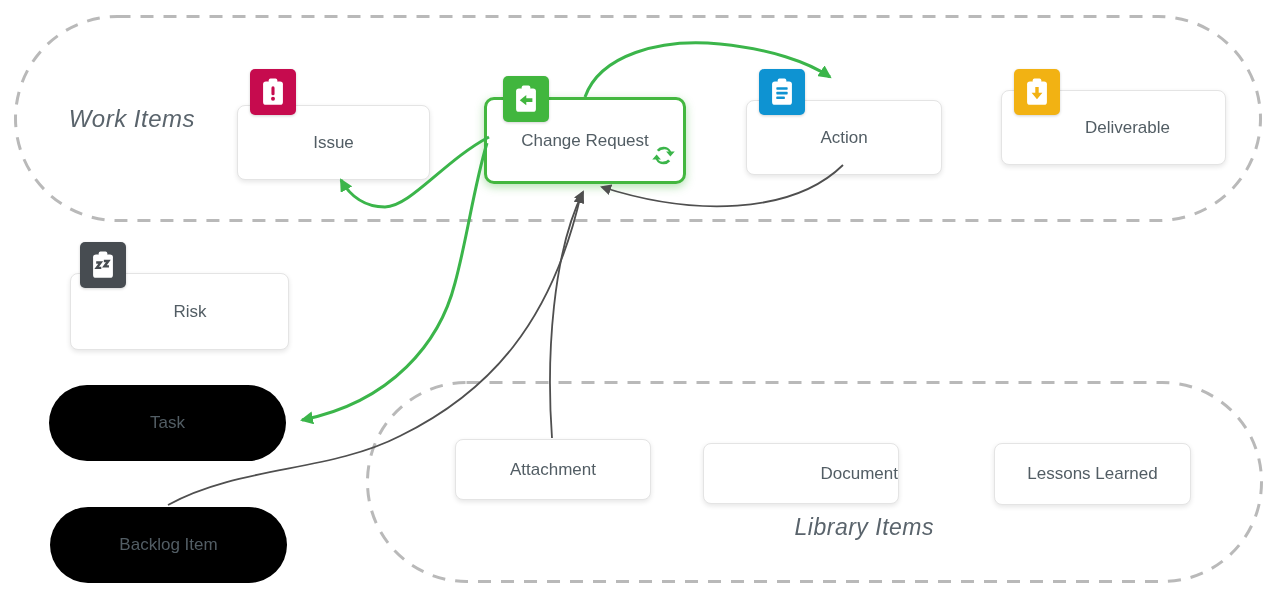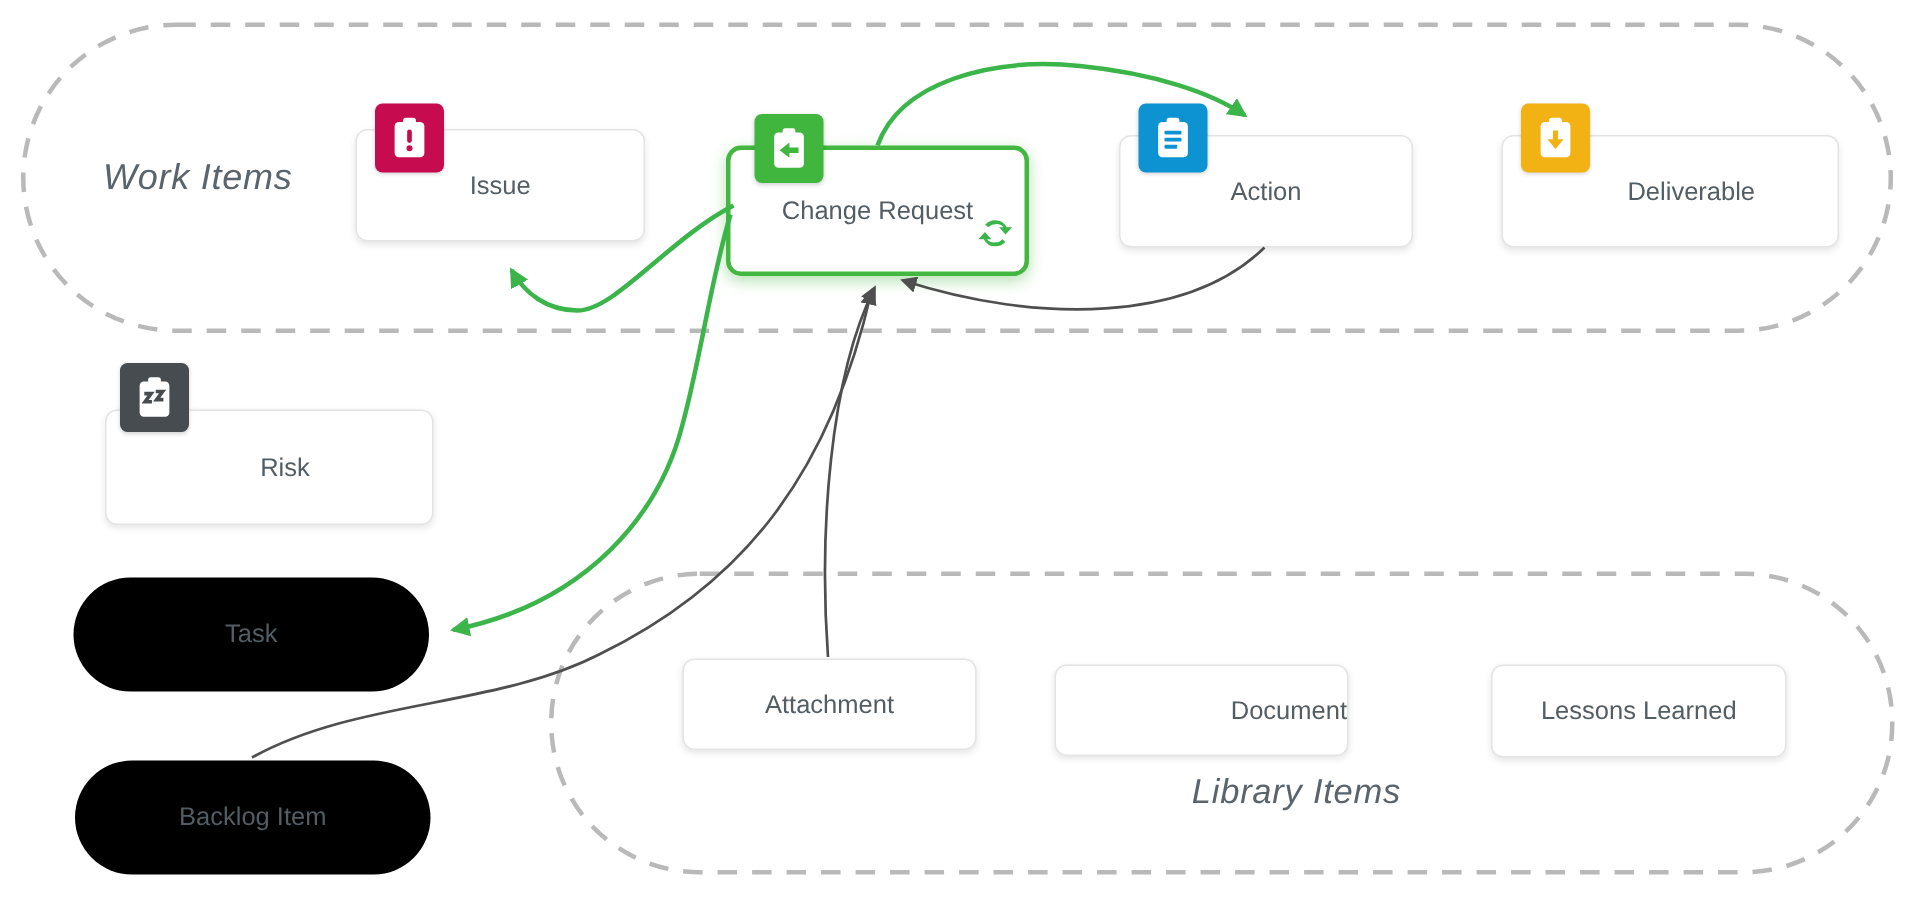--- a/index.html
+++ b/index.html
@@ -49,29 +49,29 @@
 <div class="canvas">
 
   <svg class="layer layer-bg" width="1285" height="609">
     <rect x="15.5" y="16.5" width="1245" height="204" rx="102" fill="none" stroke="#b9b9b9" stroke-width="3" stroke-dasharray="13 10"></rect>
     <rect x="367.5" y="382.5" width="894" height="199" rx="99" fill="none" stroke="#b9b9b9" stroke-width="3" stroke-dasharray="13 10"></rect>
   </svg>
 
   <div class="group-label" style="left:40px;top:105px;width:155px;">Work Items</div>
   <div class="group-label" style="left:700px;top:514px;width:234px;font-size:23px;">Library Items</div>
 
-  <div class="card" style="left:237px;top:86px;width:191px;height:73px;">
+  <div class="card" style="left:237px;top:105px;width:191px;height:73px;">
     <span>Issue</span>
   </div>
 
   <div class="card selected" style="left:484px;top:97px;width:196px;height:81px;">
     <span>Change Request</span>
   </div>
 
-  <div class="card" style="left:746px;top:90px;width:194px;height:73px;">
+  <div class="card" style="left:746px;top:100px;width:194px;height:73px;">
     <span>Action</span>
   </div>
 
   <div class="card" style="left:1001px;top:90px;width:195px;height:73px;padding-left:28px;">
     <span>Deliverable</span>
   </div>
 
   <div class="card" style="left:70px;top:273px;width:196px;height:75px;padding-left:21px;">
     <span>Risk</span>
   </div>

